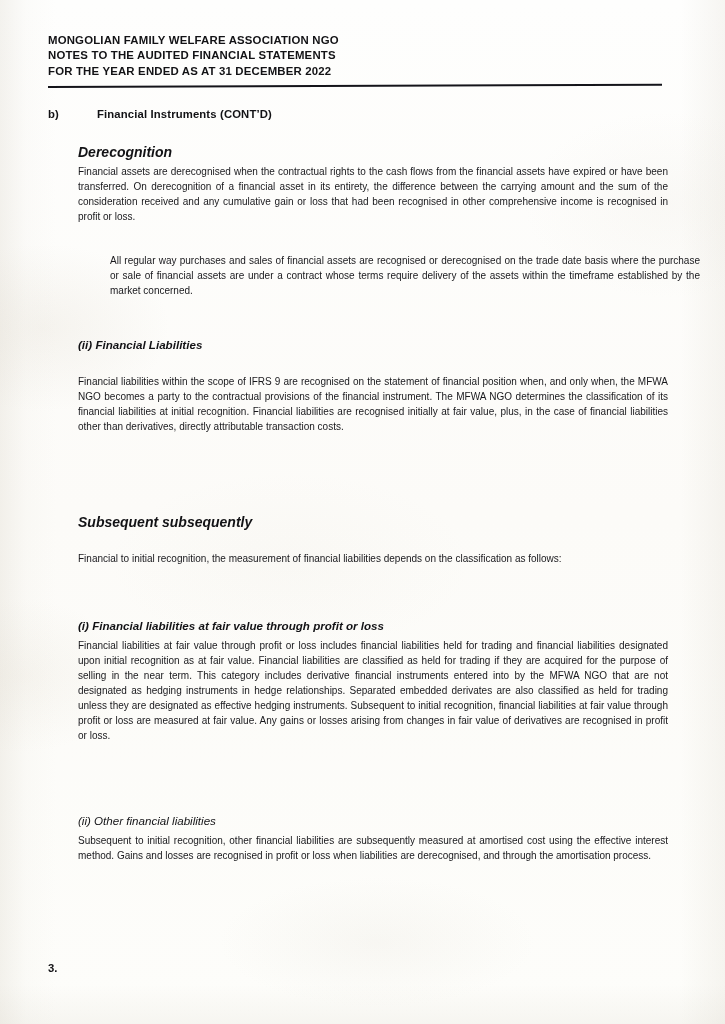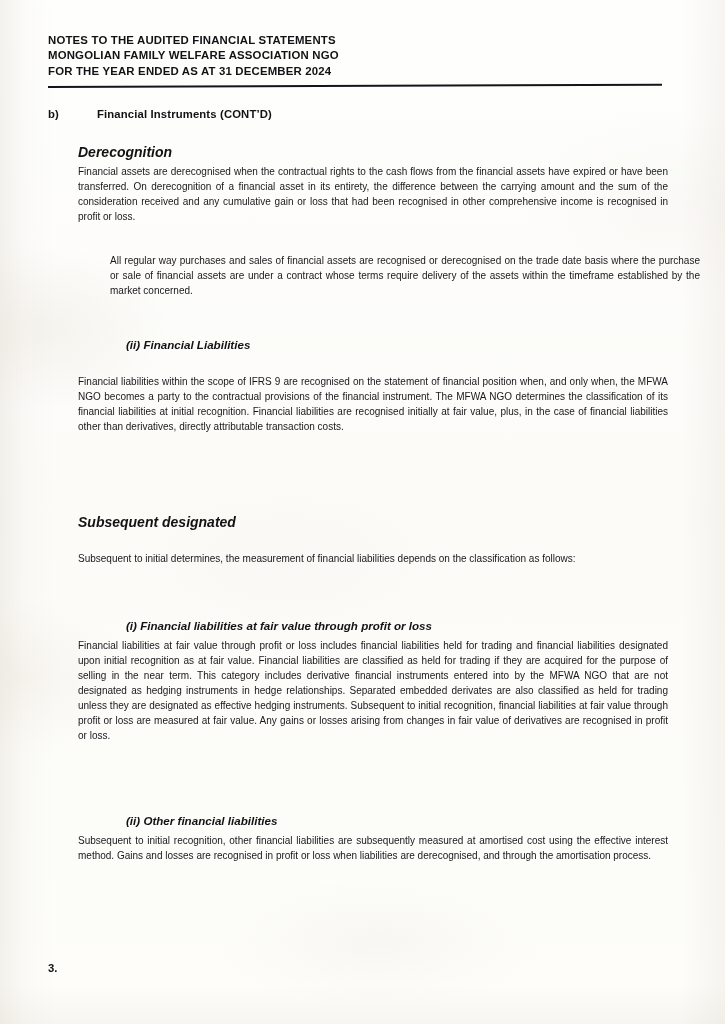--- a/index.html
+++ b/index.html
@@ -113,38 +113,37 @@
     text-justify: inter-word;
     color: #18181c;
     hyphens: none;
   }
   .run-head {
     font-size: 11.6px;
     font-weight: bold;
     font-style: italic;
     line-height: 22.6px;
     color: #121215;
-    margin-left: 48px;
   }
   .run-head.light {
     font-weight: normal;
   }
 </style>
 </head>
 <body>
 
 <div class="paper-grain"></div>
 <div class="edge-shade"></div>
 
 <div class="page">
 
   <div class="doc-header">
+    <div class="hline">MONGOLIAN FAMILY WELFARE ASSOCIATION NGO</div>
     <div class="hline">NOTES TO THE AUDITED FINANCIAL STATEMENTS</div>
-    <div class="hline">MONGOLIAN FAMILY WELFARE ASSOCIATION NGO</div>
-    <div class="hline">FOR THE YEAR ENDED AS AT 31 DECEMBER 2024</div>
+    <div class="hline">FOR THE YEAR ENDED AS AT 31 DECEMBER 2022</div>
   </div>
   <div class="header-rule"></div>
 
   <div class="section-item" style="top:108px;">
     <span class="marker">b)</span>
     <span class="section-label">Financial Instruments (CONT’D)</span>
   </div>
 
   <div class="blk" style="top:141px;">
     <div class="sub-head">Derecognition</div>
@@ -157,34 +156,34 @@
 
   <div class="blk" style="top:334px;">
     <div class="run-head">(ii) Financial Liabilities</div>
   </div>
 
   <div class="blk" style="top:374px;">
     <div class="para">Financial liabilities within the scope of IFRS 9 are recognised on the statement of financial position when, and only when, the MFWA NGO becomes a party to the contractual provisions of the financial instrument. The MFWA NGO determines the classification of its financial liabilities at initial recognition. Financial liabilities are recognised initially at fair value, plus, in the case of financial liabilities other than derivatives, directly attributable transaction costs.</div>
   </div>
 
   <div class="blk" style="top:511px;">
-    <div class="sub-head">Subsequent designated</div>
+    <div class="sub-head">Subsequent subsequently</div>
   </div>
 
   <div class="blk" style="top:551px;">
-    <div class="para">Subsequent to initial determines, the measurement of financial liabilities depends on the classification as follows:</div>
+    <div class="para">Financial to initial recognition, the measurement of financial liabilities depends on the classification as follows:</div>
   </div>
 
   <div class="blk" style="top:615px;">
     <div class="run-head light" style="font-weight:bold;">(i) Financial liabilities at fair value through profit or loss</div>
     <div class="para">Financial liabilities at fair value through profit or loss includes financial liabilities held for trading and financial liabilities designated upon initial recognition as at fair value. Financial liabilities are classified as held for trading if they are acquired for the purpose of selling in the near term. This category includes derivative financial instruments entered into by the MFWA NGO that are not designated as hedging instruments in hedge relationships. Separated embedded derivates are also classified as held for trading unless they are designated as effective hedging instruments. Subsequent to initial recognition, financial liabilities at fair value through profit or loss are measured at fair value. Any gains or losses arising from changes in fair value of derivatives are recognised in profit or loss.</div>
   </div>
 
   <div class="blk" style="top:810px;">
-    <div class="run-head light" style="font-weight:bold;">(ii) Other financial liabilities</div>
+    <div class="run-head light" style="font-weight:normal;">(ii) Other financial liabilities</div>
     <div class="para">Subsequent to initial recognition, other financial liabilities are subsequently measured at amortised cost using the effective interest method. Gains and losses are recognised in profit or loss when liabilities are derecognised, and through the amortisation process.</div>
   </div>
 
   <div class="section-item" style="top:962px;">
     <span class="marker">3.</span>
   </div>
 
 </div>
 
 </body></html>

